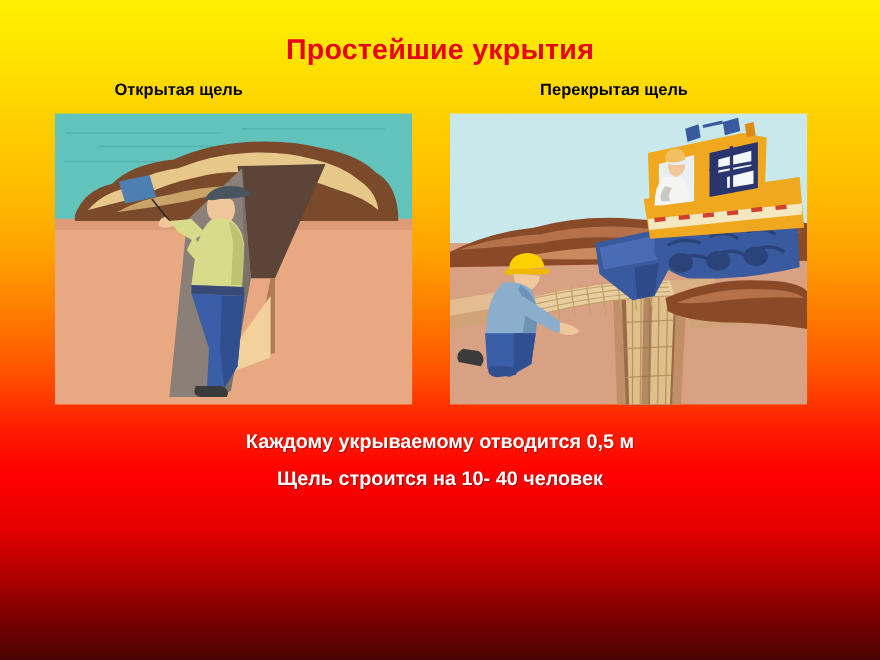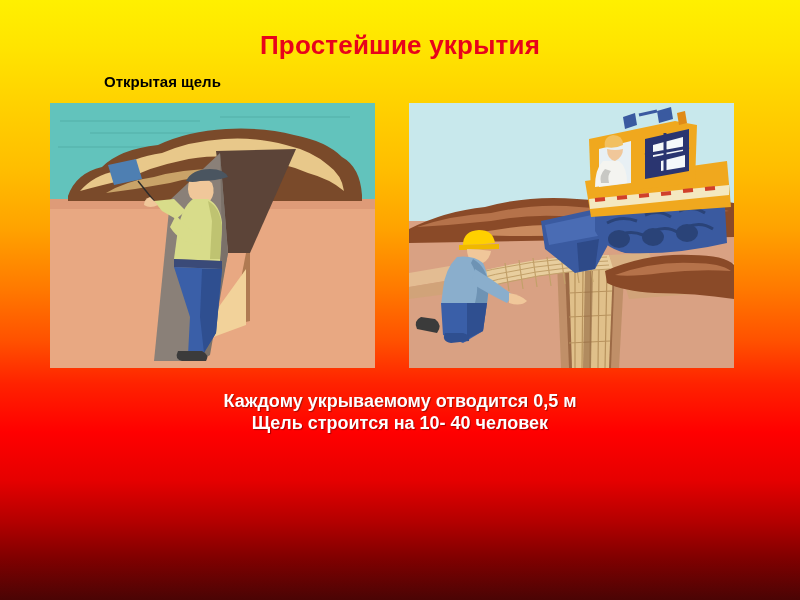--- a/index.html
+++ b/index.html
@@ -94,36 +94,37 @@
   #dim-heading {
     font-size: 15px;
     margin-bottom: 13px;
   }
   #dim-line-1 {
     font-size: 19px;
     margin-bottom: 16px;
   }
   #dim-line-2 {
     font-size: 18px;
-    margin-bottom: 1px;
+    margin-bottom: 13px;
   }
   #dim-line-3 {
     font-size: 18px;
     text-align: center;
   }
 </style>
 </head>
 <body>
 
 <div id="slide">
 
   <div id="slide-title">Простейшие укрытия</div>
 
   <div class="pic-caption" id="caption-left">Открытая щель</div>
 
+  <div class="pic-caption" id="caption-right">Перекрытая щель</div>
 
   <div class="picture" id="picture-left">
     <svg class="pic-svg" viewBox="0 0 325 265" preserveAspectRatio="none">
 
       <rect x="0" y="0" width="325" height="100" fill="#62C3BC"></rect>
 
       <path d="M10 18 H150 M40 30 H200 M170 14 H300 M8 44 H120" stroke="#4FA9A4" stroke-width="1.2" fill="none" opacity="0.7"></path>
 
       <rect x="0" y="96" width="325" height="169" fill="#E8A882"></rect>
 

